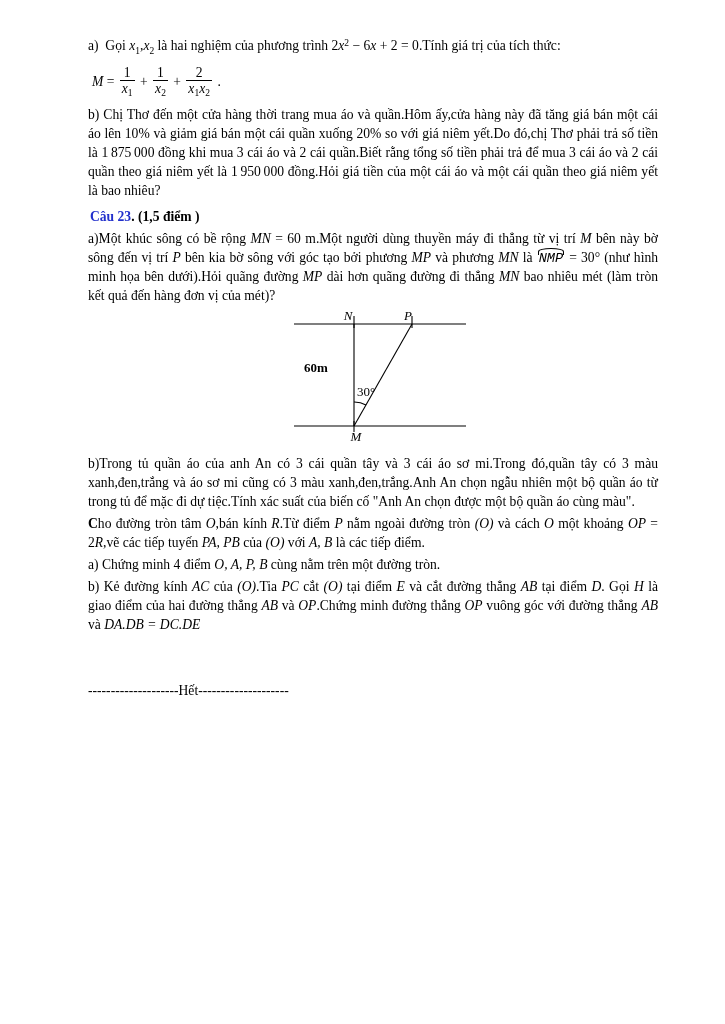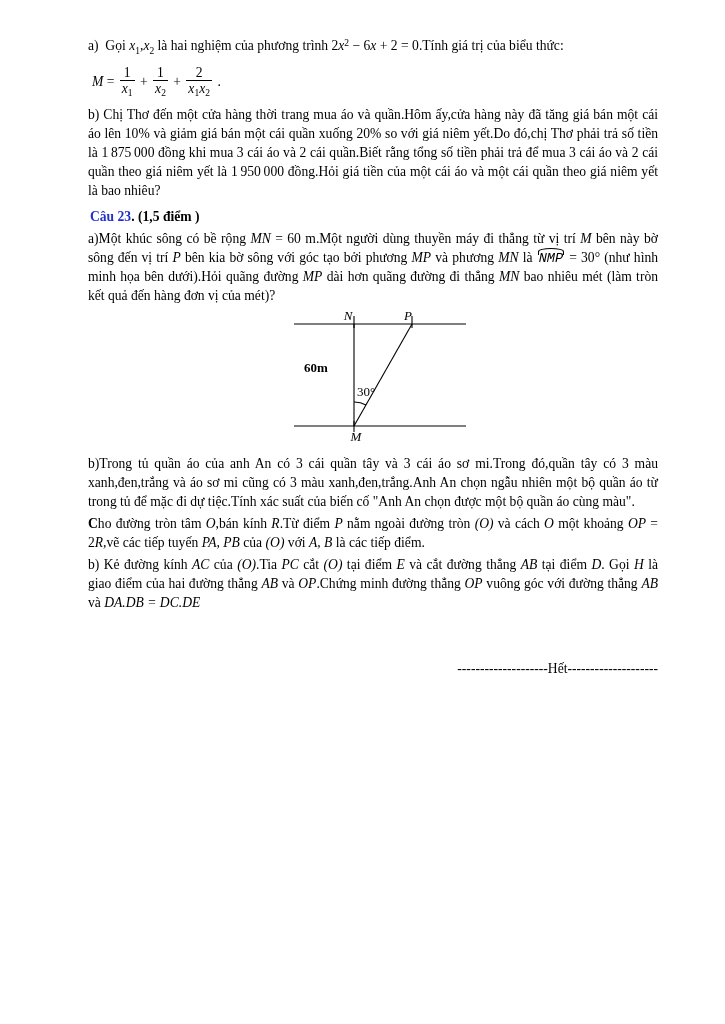--- a/index.html
+++ b/index.html
@@ -6,21 +6,21 @@
   .page{
     width:725px;height:1024px;box-sizing:border-box;background:#fff;
     padding:34px 67px 0 66px;
     font-family:"Liberation Serif", serif;
     font-size:13.6px;line-height:19px;color:#000;
     overflow:hidden;
   }
   p{margin:0 0 3px 22px;text-align:justify;}
   p.heading{margin:7px 0 3px 0;text-align:left;font-weight:bold;}
   p.formula{margin:4px 0 5px 26px;text-align:left;}
-  p.center{text-align:right;margin-top:47px;}
+  p.center{text-align:left;margin-top:47px;}
   .s-m{font-style:italic;}
   .s-b{font-weight:bold;}
   .s-bb{font-weight:bold;color:var(--accent-blue,#2230cc);margin-left:24px;}
   .s-sb{font-size:70%;vertical-align:-0.35em;}
   .s-sp{font-size:70%;vertical-align:0.45em;}
   .s-arc{font-style:italic;position:relative;padding:0 2px;display:inline-block;line-height:1;font-family:Liberation Mono, monospace;}
   .s-arc::before{
     content:"";position:absolute;left:1px;right:1px;top:-4px;height:6px;
     border:1px solid #000;border-bottom:none;border-radius:100% 100% 0 0;
   }
@@ -31,21 +31,21 @@
   .dl{stroke:#000;stroke-width:1.1;fill:none;}
   .dt{font-family:"Liberation Serif", serif;font-size:13px;fill:#000;}
   .di{font-style:italic;}
   .db{font-weight:bold;}
 </style>
 </head>
 <body>
 
 <div class="page">
 
-  <p><span>a)&nbsp; Gọi </span><span class="s-m">x</span><span class="s-sb">1</span><span>,</span><span class="s-m">x</span><span class="s-sb">2</span><span> là hai nghiệm của phương trình </span><span>2</span><span class="s-m">x</span><span class="s-sp">2</span><span> − 6</span><span class="s-m">x</span><span> + 2 = 0</span><span>.Tính giá trị của biểu thức:</span></p>
+  <p><span>a)&nbsp; Gọi </span><span class="s-m">x</span><span class="s-sb">1</span><span>,</span><span class="s-m">x</span><span class="s-sb">2</span><span> là hai nghiệm của phương trình </span><span>2</span><span class="s-m">x</span><span class="s-sp">2</span><span> − 6</span><span class="s-m">x</span><span> + 2 = 0</span><span>.Tính giá trị của tích thức:</span></p>
 
   <p class="formula"><span class="s-m">M</span><span> = </span><span class="frac"><span class="fnum"><span>1</span></span><span class="fden"><span class="s-m">x</span><span class="s-sb">1</span></span></span><span> + </span><span class="frac"><span class="fnum"><span>1</span></span><span class="fden"><span class="s-m">x</span><span class="s-sb">2</span></span></span><span> + </span><span class="frac"><span class="fnum"><span>2</span></span><span class="fden"><span class="s-m">x</span><span class="s-sb">1</span><span class="s-m">x</span><span class="s-sb">2</span></span></span><span> .</span></p>
 
   <p><span>b) Chị Thơ đến một cửa hàng thời trang mua áo và quần.Hôm ấy,cửa hàng này đã tăng giá bán một cái áo lên </span><span>10%</span><span> và giảm giá bán một cái quần xuống </span><span>20%</span><span> so với giá niêm yết.Do đó,chị Thơ phải trả số tiền là </span><span>1 875 000</span><span> đồng khi mua </span><span>3</span><span> cái áo và </span><span>2</span><span> cái quần.Biết rằng tổng số tiền phải trả để mua </span><span>3</span><span> cái áo và </span><span>2</span><span> cái quần theo giá niêm yết là </span><span>1 950 000</span><span> đồng.Hỏi giá tiền của một cái áo và một cái quần theo giá niêm yết là bao nhiêu?</span></p>
 
   <p class="heading"><span class="s-bb">Câu 23</span><span class="s-b">. (1,5 điểm )</span></p>
 
   <p><span>a)Một khúc sông có bề rộng </span><span class="s-m">MN</span><span> = 60 m.Một người dùng thuyền máy đi thẳng từ vị trí </span><span class="s-m">M</span><span> bên này bờ sông đến vị trí </span><span class="s-m">P</span><span> bên kia bờ sông với góc tạo bởi phương </span><span class="s-m">MP</span><span> và phương </span><span class="s-m">MN</span><span> là </span><span class="s-arc">NMP</span><span> = 30°</span><span> (như hình minh họa bên dưới).Hỏi quãng đường </span><span class="s-m">MP</span><span> dài hơn quãng đường đi thẳng </span><span class="s-m">MN</span><span> bao nhiêu mét (làm tròn kết quả đến hàng đơn vị của mét)?</span></p>
 
   <div class="diagram">
@@ -64,20 +64,21 @@
       <text class="dt db" x="14" y="64">60m</text>
       <text class="dt" x="67" y="88">30°</text>
     </svg>
   </div>
 
   <p><span>b)Trong tủ quần áo của anh An có 3 cái quần tây và 3 cái áo sơ mi.Trong đó,quần tây có 3 màu xanh,đen,trắng và áo sơ mi cũng có 3 màu xanh,đen,trắng.Anh An chọn ngẫu nhiên một bộ quần áo từ trong tủ để mặc đi dự tiệc.Tính xác suất của biến cố "Anh An chọn được một bộ quần áo cùng màu".</span></p>
 
 
   <p><span class="s-b">C</span><span>ho đường tròn tâm </span><span class="s-m">O</span><span>,bán kính </span><span class="s-m">R</span><span>.Từ điểm </span><span class="s-m">P</span><span> nằm ngoài đường tròn </span><span class="s-m">(O)</span><span> và cách </span><span class="s-m">O</span><span> một khoảng </span><span class="s-m">OP</span><span> = 2</span><span class="s-m">R</span><span>,vẽ các tiếp tuyến </span><span class="s-m">PA, PB</span><span> của </span><span class="s-m">(O)</span><span> với </span><span class="s-m">A, B</span><span> là các tiếp điểm.</span></p>
 
+  <p><span>a) Chứng minh 4 điểm </span><span class="s-m">O, A, P, B</span><span> cùng nằm trên một đường tròn.</span></p>
 
   <p><span>b) Kẻ đường kính </span><span class="s-m">AC</span><span> của </span><span class="s-m">(O)</span><span>.Tia </span><span class="s-m">PC</span><span> cắt </span><span class="s-m">(O)</span><span> tại điểm </span><span class="s-m">E</span><span> và cắt đường thẳng </span><span class="s-m">AB</span><span> tại điểm </span><span class="s-m">D</span><span>. Gọi </span><span class="s-m">H</span><span> là giao điểm của hai đường thẳng </span><span class="s-m">AB</span><span> và </span><span class="s-m">OP</span><span>.Chứng minh đường thẳng </span><span class="s-m">OP</span><span> vuông góc với đường thẳng </span><span class="s-m">AB</span><span> và </span><span class="s-m">DA.DB = DC.DE</span></p>
 
 
   <p class="center"><span>--------------------Hết--------------------</span></p>
 
 
 </div>
 
 </body></html>

